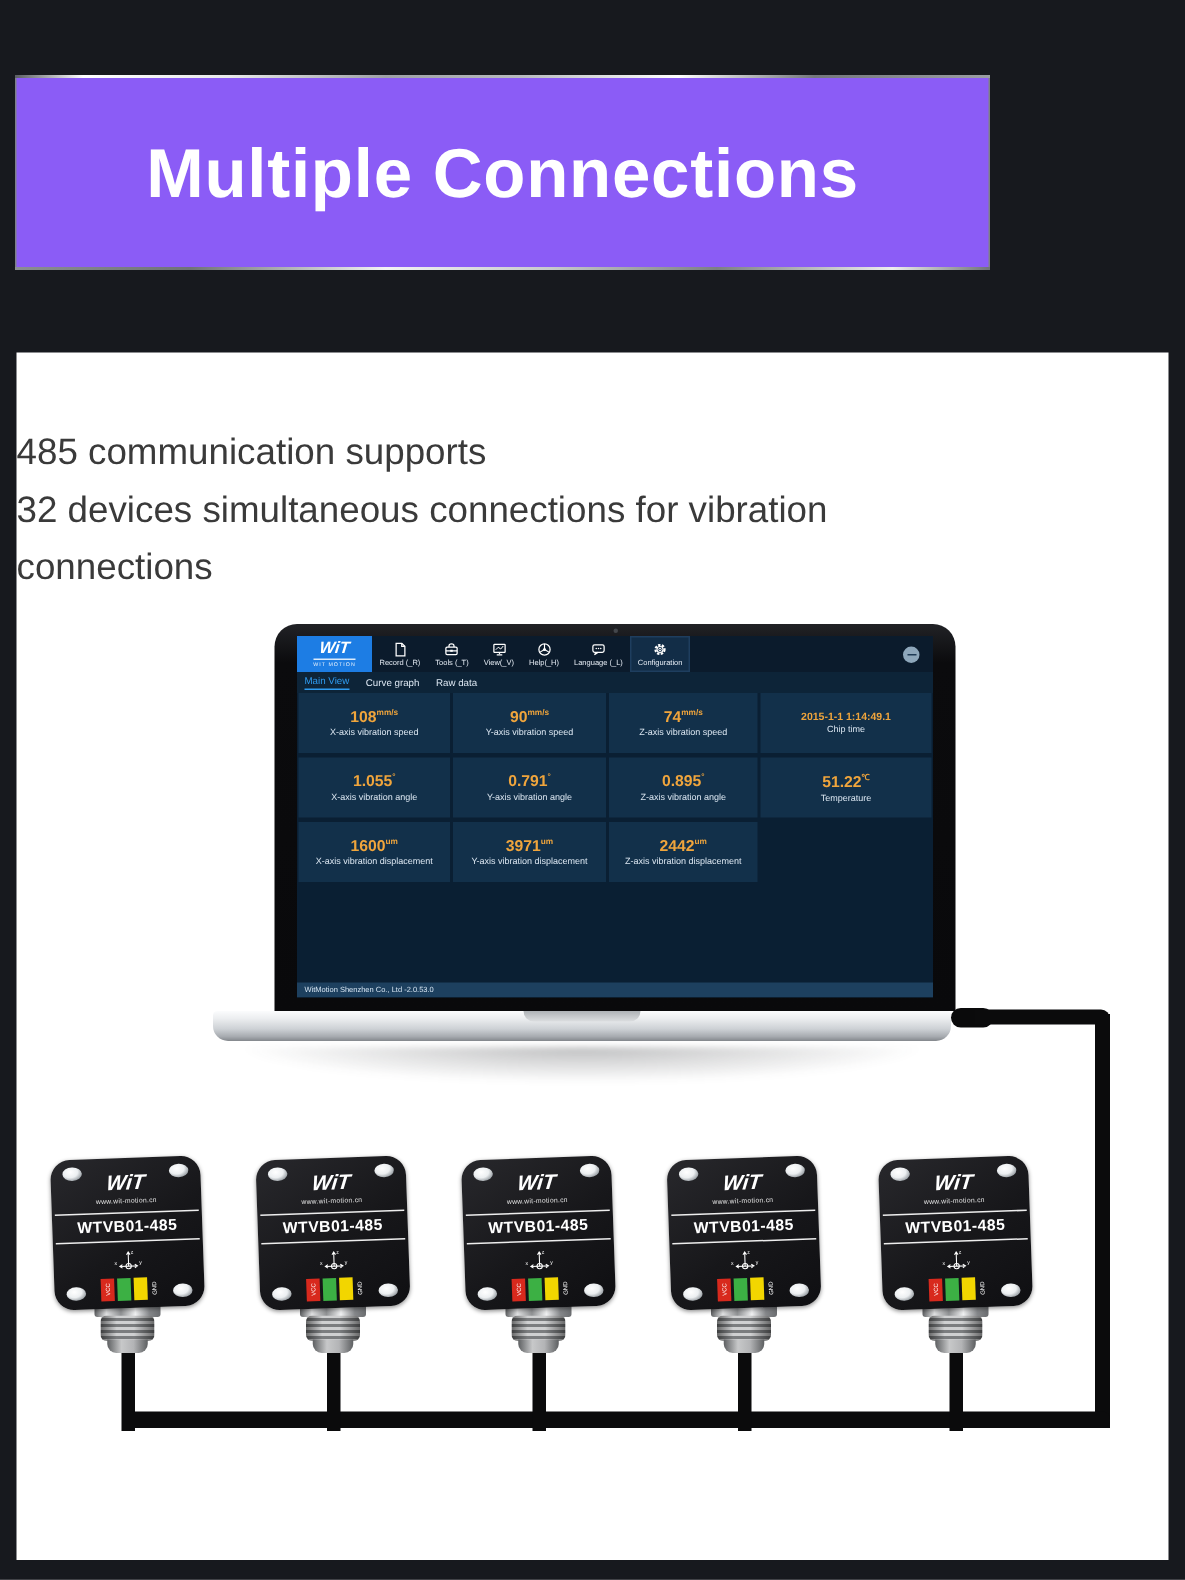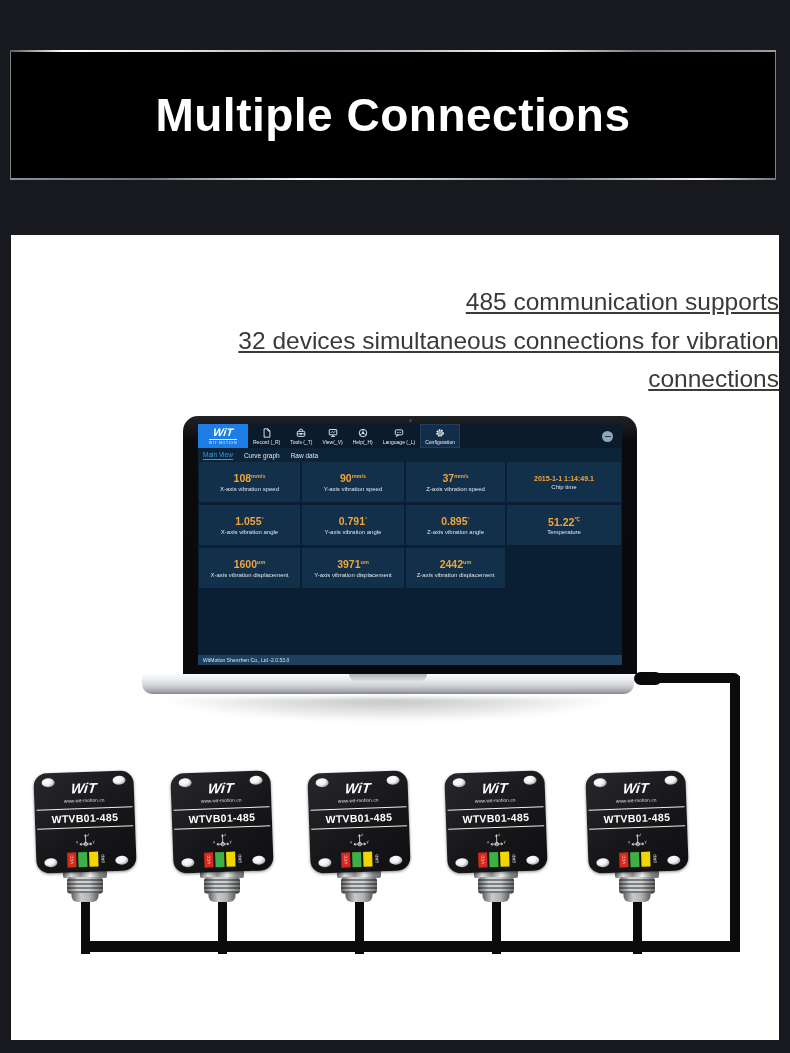--- a/index.html
+++ b/index.html
@@ -1,33 +1,33 @@
 <!DOCTYPE html>
 <html><head>
 <meta charset="utf-8">
 <style>
   * { margin:0; padding:0; box-sizing:border-box; }
   html,body { background:#17191e; }
   .page { position:relative; width:790px; height:1053px; background:#17191e; overflow:hidden;
           font-family:"Liberation Sans", sans-serif; }
 
   
-  .banner { position:absolute; left:10px; top:50px; width:766px; height:130px;
-            background:#000000; border:1px solid #7e8186; }
+  .banner { position:absolute; left:10px; top:50px; width:650px; height:130px;
+            background:#8b5cf6; border:1px solid #7e8186; }
   .banner::before { content:""; position:absolute; left:-1px; right:-1px; top:-1px; height:2px;
     background:linear-gradient(90deg,#5a5d62 0%,#ffffff 7%,#e8e9ea 22%,#9ea1a6 38%,#b8bbbf 52%,#ffffff 68%,#74777c 82%,#9b9ea3 100%); }
   .banner::after { content:""; position:absolute; left:-1px; right:-1px; bottom:-1px; height:2px;
     background:linear-gradient(90deg,#8b8e93 0%,#6f7277 18%,#f2f3f4 38%,#c7c9cc 55%,#7c7f84 72%,#ededee 90%,#6f7277 100%); }
   .banner-title { width:100%; height:100%; display:flex; align-items:center; justify-content:center;
     color:#ffffff; font-size:46px; font-weight:bold; letter-spacing:0.5px; }
 
   
   .panel { position:absolute; left:11px; top:235px; width:768px; height:805px; background:#ffffff; }
-  .intro { position:absolute; left:0; top:48px; width:100%; text-align:right;
-           color:#3a3a3a; font-size:24.5px; line-height:38.5px;text-decoration:underline; }
+  .intro { position:absolute; left:0; top:48px; width:100%; text-align:left;
+           color:#3a3a3a; font-size:24.5px; line-height:38.5px; }
 
   
   .laptop-bezel { position:absolute; left:183px; top:416px; width:454px; height:258px;
     background:linear-gradient(180deg,#212226 0%,#0b0b0d 10%,#09090b 100%);
     border-radius:15px 15px 0 0; }
   .webcam { position:absolute; left:50%; top:3px; width:3px; height:3px; margin-left:-1px;
     border-radius:50%; background:#43464b; }
   .screen { position:absolute; left:15px; top:8px; width:424px; height:241px;
     background:#0a1f33; overflow:hidden; }
 
@@ -209,21 +209,21 @@
       <div class="grid">
         <div class="card">
           <div class="val"><span>108</span><sup>mm/s</sup></div>
           <div class="lbl">X-axis vibration speed</div>
         </div>
         <div class="card">
           <div class="val"><span>90</span><sup>mm/s</sup></div>
           <div class="lbl">Y-axis vibration speed</div>
         </div>
         <div class="card">
-          <div class="val"><span>37</span><sup>mm/s</sup></div>
+          <div class="val"><span>74</span><sup>mm/s</sup></div>
           <div class="lbl">Z-axis vibration speed</div>
         </div>
         <div class="card time">
           <div class="val"><span>2015-1-1 1:14:49.1</span></div>
           <div class="lbl">Chip time</div>
         </div>
 
         <div class="card">
           <div class="val"><span>1.055</span><sup>°</sup></div>
           <div class="lbl">X-axis vibration angle</div>

